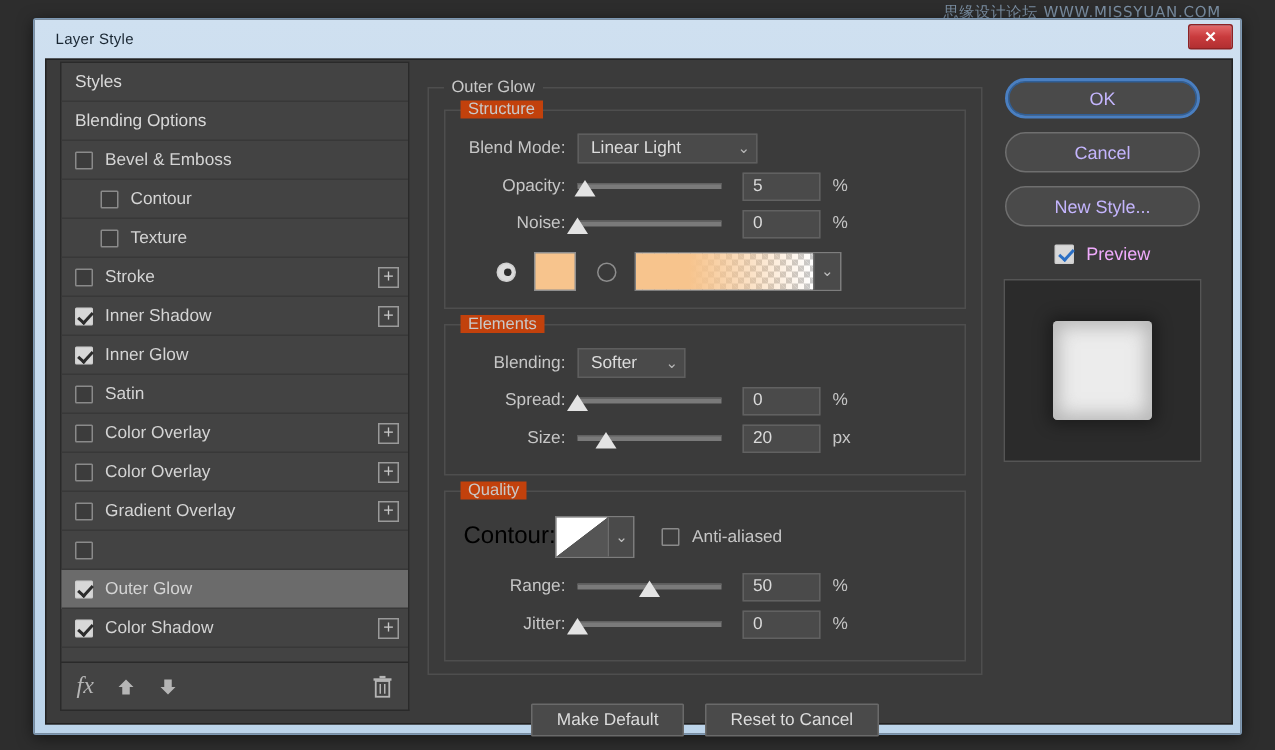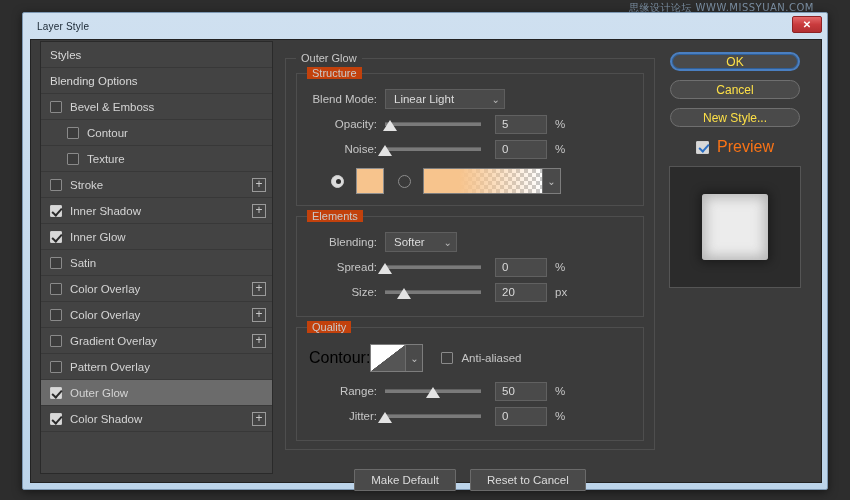--- a/index.html
+++ b/index.html
@@ -365,25 +365,25 @@
 
   
   .right-col {
     width: 152px;
     padding: 12px 10px 8px 6px;
     display: flex; flex-direction: column;
     align-items: center;
   }
   .pill {
     width: 130px;
-    height: 19px;
+    height: 27px;
     border-radius: 14px;
     background: #4a4a4a;
     border: 1px solid #6f6f6f;
-    color: #fde047;
+    color: #c4b5fd;
     font-size: 12px;
     display: flex; align-items: center; justify-content: center;
     margin-bottom: 9px;
     cursor: pointer;
   }
   .pill.primary {
     border: 2px solid #4a7fc1;
     box-shadow: 0 0 0 1px #2f5f98 inset;
   }
   .preview-row {
@@ -401,21 +401,21 @@
   }
   .preview-row .chk2::after {
     content: "";
     position: absolute;
     left: 3.5px; top: 0.5px;
     width: 4px; height: 8px;
     border: solid #2b6fc4;
     border-width: 0 2px 2px 0;
     transform: rotate(42deg);
   }
-  .preview-row .lbl2 { color: #f97316; font-size: 16px; }
+  .preview-row .lbl2 { color: #f0abfc; font-size: 12px; }
   .preview-box {
     width: 132px; height: 122px;
     background: #2b2b2b;
     border: 1px solid #555;
     display: flex; align-items: center; justify-content: center;
   }
   .preview-shape {
     width: 66px; height: 66px;
     background: #ececec;
     border-radius: 3px;
@@ -488,32 +488,54 @@
             <span class="lbl">Color Overlay</span>
             <span class="plus-btn">+</span>
           </div>
           <div class="style-row">
             <span class="chk"></span>
             <span class="lbl">Gradient Overlay</span>
             <span class="plus-btn">+</span>
           </div>
           <div class="style-row">
             <span class="chk"></span>
-            <span class="lbl">Pattern Overlay</span>
           </div>
           <div class="style-row selected">
             <span class="chk checked"></span>
             <span class="lbl">Outer Glow</span>
           </div>
           <div class="style-row">
             <span class="chk checked"></span>
             <span class="lbl">Color Shadow</span>
             <span class="plus-btn">+</span>
           </div>
         </div>
+      <div class="styles-toolbar">
+        <span class="tb-icon fx">fx</span>
+        <span class="tb-icon">
+          <svg width="14" height="14" viewBox="0 0 14 14">
+              <polygon points="7,2 12,7 9.5,7 9.5,12 4.5,12 4.5,7 2,7" fill="#b5b5b5"></polygon>
+            </svg>
+        </span>
+        <span class="tb-icon">
+          <svg width="14" height="14" viewBox="0 0 14 14">
+              <polygon points="7,12 12,7 9.5,7 9.5,2 4.5,2 4.5,7 2,7" fill="#b5b5b5"></polygon>
+            </svg>
+        </span>
+        <span class="tb-spacer"></span>
+        <span class="tb-icon">
+          <svg width="14" height="16" viewBox="0 0 14 16">
+            <rect x="2.5" y="4" width="9" height="10.5" fill="none" stroke="#b5b5b5" stroke-width="1.2"></rect>
+            <rect x="1" y="2.2" width="12" height="1.6" fill="#b5b5b5"></rect>
+            <rect x="5" y="0.6" width="4" height="1.6" fill="#b5b5b5"></rect>
+            <rect x="5" y="6" width="1" height="6.5" fill="#b5b5b5"></rect>
+            <rect x="8" y="6" width="1" height="6.5" fill="#b5b5b5"></rect>
+          </svg>
+        </span>
+      </div>
     </div>
 
     <div class="settings-col">
       <div class="outer-fieldset">
         <span class="legend">Outer Glow</span>
 
         <div class="fieldset">
           <span class="legend">Structure</span>
 
           <div class="row">

